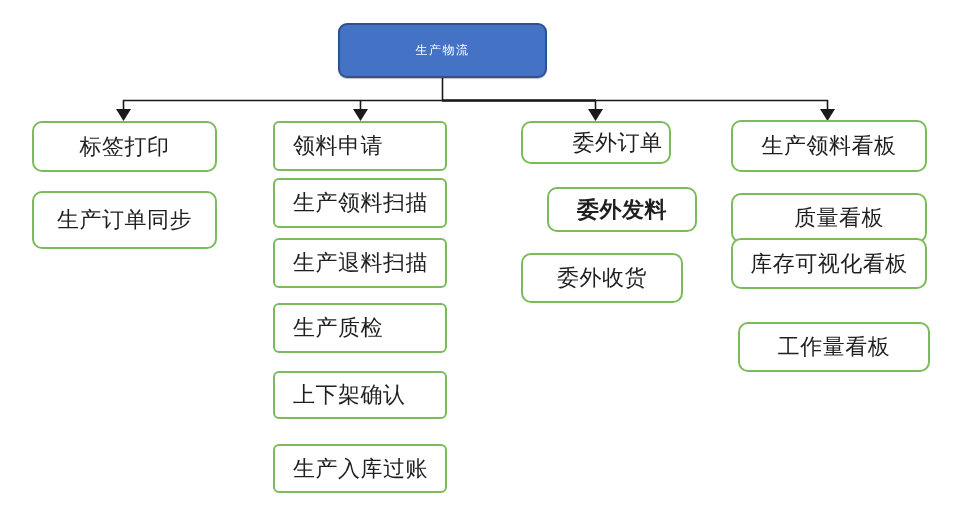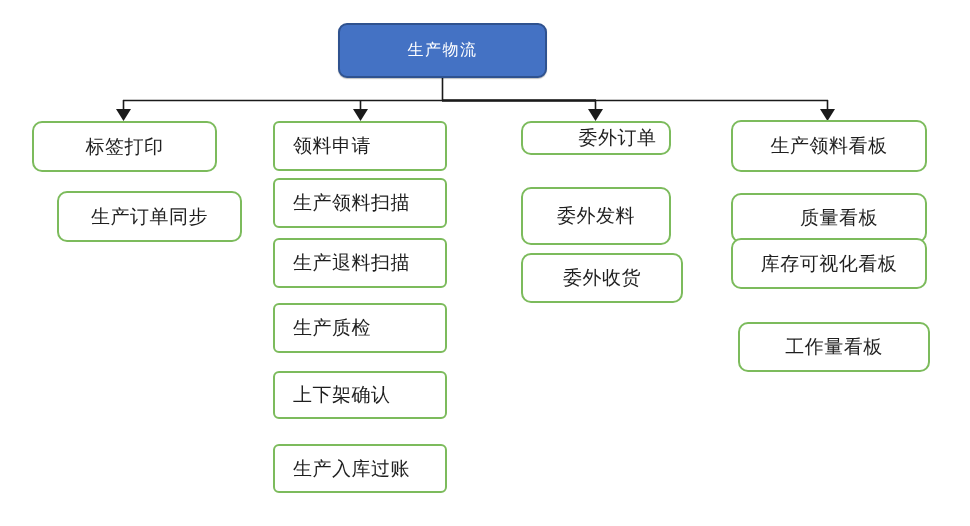--- a/index.html
+++ b/index.html
@@ -25,38 +25,38 @@
   }
   .connector-svg path{stroke:var(--connector);fill:none;}
   .connector-svg polygon{fill:var(--connector);stroke:none;}
   .node{
     position:absolute;
     box-sizing:border-box;
     background:#fff;
     border:2.4px solid var(--node-border);
     border-radius:10px;
     display:flex;align-items:center;justify-content:center;
-    font-size:19px;color:var(--text);
+    font-size:22px;color:var(--text);
     white-space:nowrap;
     letter-spacing:0.5px;
   }
   .node--left{
     justify-content:flex-start;
     padding-left:18px;
     border-radius:6px;
   }
   .root-node{
     position:absolute;
     box-sizing:border-box;
     left:338px;top:23px;width:209px;height:55px;
     background:var(--root-fill);
     border:2.2px solid var(--root-border);
     border-radius:9px;
     display:flex;align-items:center;justify-content:center;
-    font-size:16px;color:var(--root-text);
+    font-size:12px;color:var(--root-text);
     letter-spacing:1.5px;
     box-shadow:0 1px 1px rgba(0,0,0,0.25);
   }
 </style>
 </head>
 <body>
 
 <div class="canvas">
 
   <svg class="connector-svg" viewBox="0 0 970 526" xmlns="http://www.w3.org/2000/svg">
@@ -81,31 +81,31 @@
     </g>
     <g>
       <path d="M827.5 100 V 110" stroke-width="1.6"></path>
       <polygon points="820,109 835,109 827.5,121"></polygon>
     </g>
   </svg>
 
   <div class="root-node">生产物流</div>
 
   <div class="node" style="left:32px;top:121px;width:185px;height:51px;">标签打印</div>
-  <div class="node" style="left:32px;top:191px;width:185px;height:51px;margin-left:25px;">生产订单同步</div>
+  <div class="node" style="left:32px;top:191px;width:185px;height:58px;">生产订单同步</div>
 
   <div class="node node--left" style="left:273px;top:121px;width:174px;height:50px;">领料申请</div>
   <div class="node node--left" style="left:273px;top:178px;width:174px;height:50px;">生产领料扫描</div>
   <div class="node node--left" style="left:273px;top:303px;width:174px;height:50px;">生产质检</div>
   <div class="node node--left" style="left:273px;top:238px;width:174px;height:50px;">生产退料扫描</div>
   <div class="node node--left" style="left:273px;top:371px;width:174px;height:48px;">上下架确认</div>
   <div class="node node--left" style="left:273px;top:444px;width:174px;height:49px;">生产入库过账</div>
 
-  <div class="node" style="left:521px;top:121px;width:150px;height:34px;padding-left:43px;">委外订单</div>
-  <div class="node" style="left:521px;top:187px;width:150px;height:58px;">委外发料</div>
+  <div class="node" style="left:521px;top:121px;width:150px;height:43px;padding-left:43px;">委外订单</div>
+  <div class="node" style="left:547px;top:187px;width:150px;height:45px;font-weight:bold;">委外发料</div>
   <div class="node" style="left:521px;top:253px;width:162px;height:50px;">委外收货</div>
 
   <div class="node" style="left:731px;top:120px;width:196px;height:52px;">生产领料看板</div>
   <div class="node" style="left:731px;top:193px;width:196px;height:50px;padding-left:20px;">质量看板</div>
   <div class="node" style="left:731px;top:238px;width:196px;height:51px;">库存可视化看板</div>
   <div class="node" style="left:738px;top:322px;width:192px;height:50px;">工作量看板</div>
 
 </div>
 
 </body></html>

